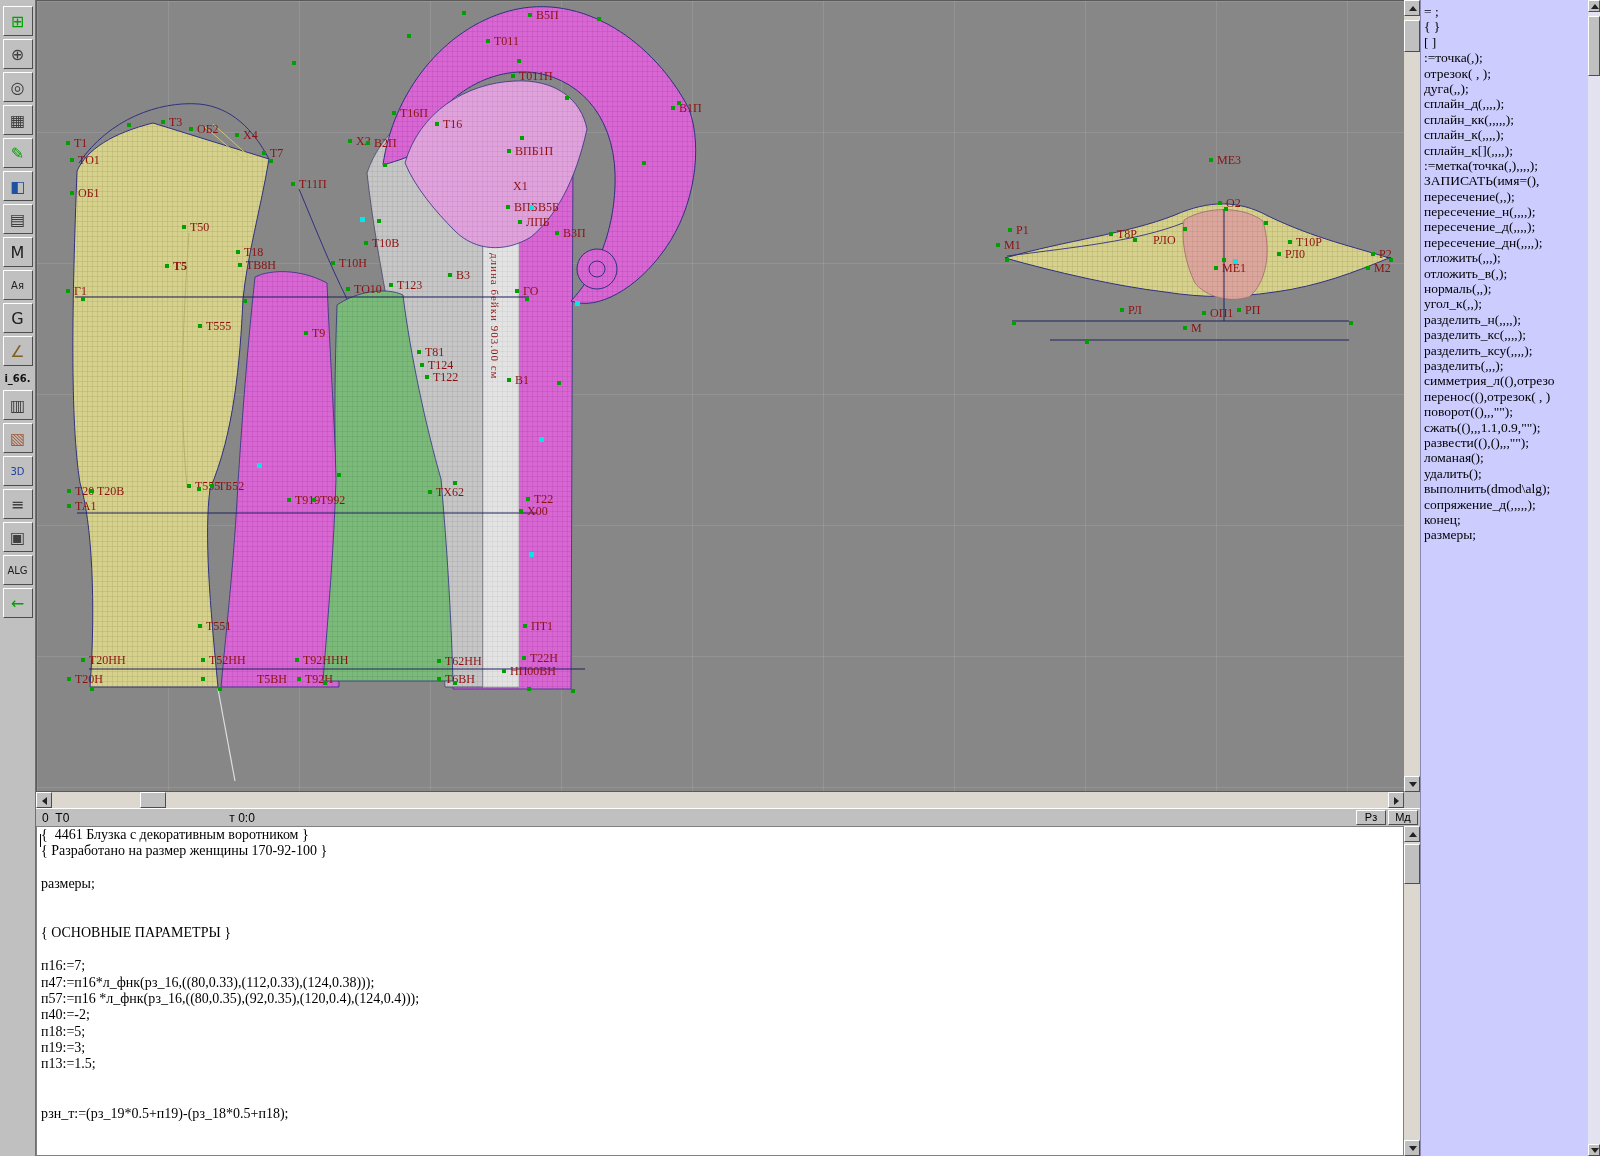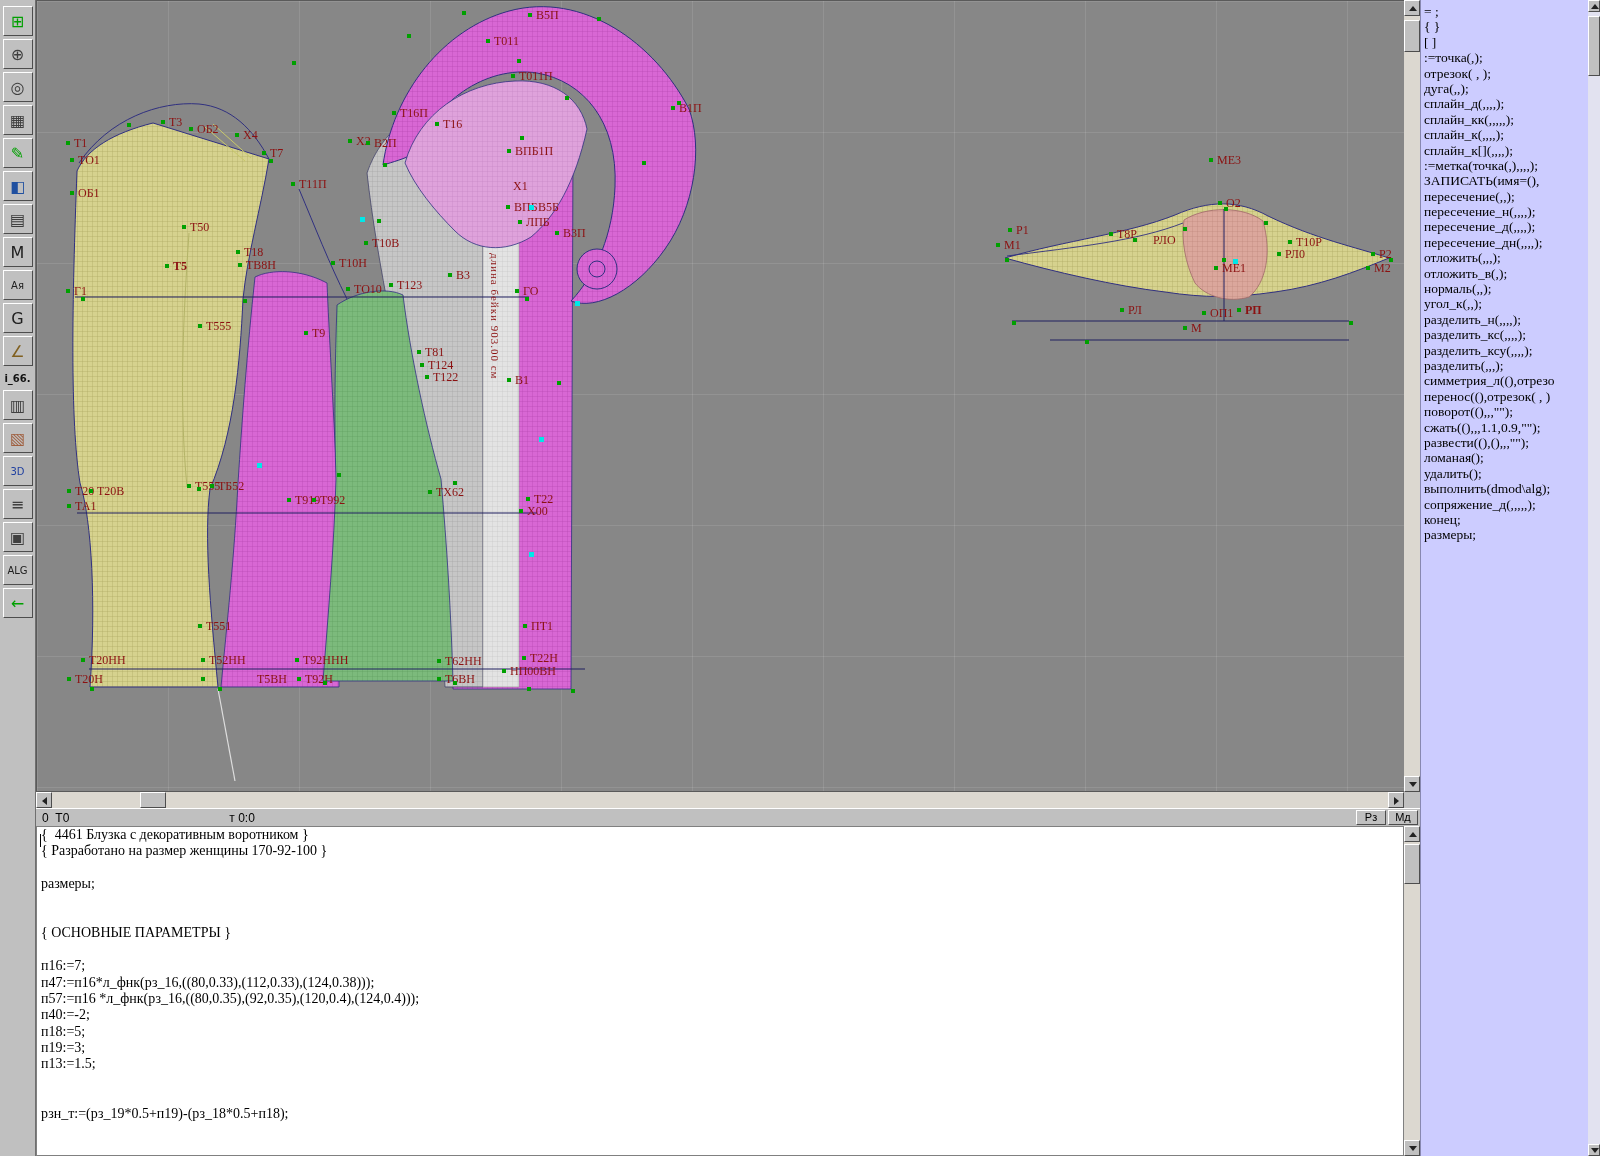--- a/index.html
+++ b/index.html
@@ -318,21 +318,21 @@
         <span class="plabel" style="left: 967px; top: 237px;">М1</span>
         <i class="gpt" style="left: 959px; top: 242px;"></i>
         <span class="plabel" style="left: 1185px; top: 260px;">МЕ1</span>
         <i class="gpt" style="left: 1177px; top: 265px;"></i>
         <span class="plabel" style="left: 1337px; top: 260px;">М2</span>
         <i class="gpt" style="left: 1329px; top: 265px;"></i>
         <span class="plabel" style="left: 1091px; top: 302px;">РЛ</span>
         <i class="gpt" style="left: 1083px; top: 307px;"></i>
         <span class="plabel" style="left: 1173px; top: 305px;">ОП1</span>
         <i class="gpt" style="left: 1165px; top: 310px;"></i>
-        <span class="plabel" style="left: 1208px; top: 302px; font-weight: bold;">РП</span>
+        <span class="plabel" style="left: 1208px; top: 302px;">РП</span>
         <i class="gpt" style="left: 1200px; top: 307px;"></i>
         <span class="plabel" style="left: 1154px; top: 320px;">М</span>
         <i class="gpt" style="left: 1146px; top: 325px;"></i>
         <i class="gpt" style="left: 370px; top: 33px;"></i>
         <i class="gpt" style="left: 425px; top: 10px;"></i>
         <i class="gpt" style="left: 560px; top: 16px;"></i>
         <i class="gpt" style="left: 640px; top: 100px;"></i>
         <i class="gpt" style="left: 605px; top: 160px;"></i>
         <i class="gpt" style="left: 528px; top: 95px;"></i>
         <i class="gpt" style="left: 346px; top: 162px;"></i>

